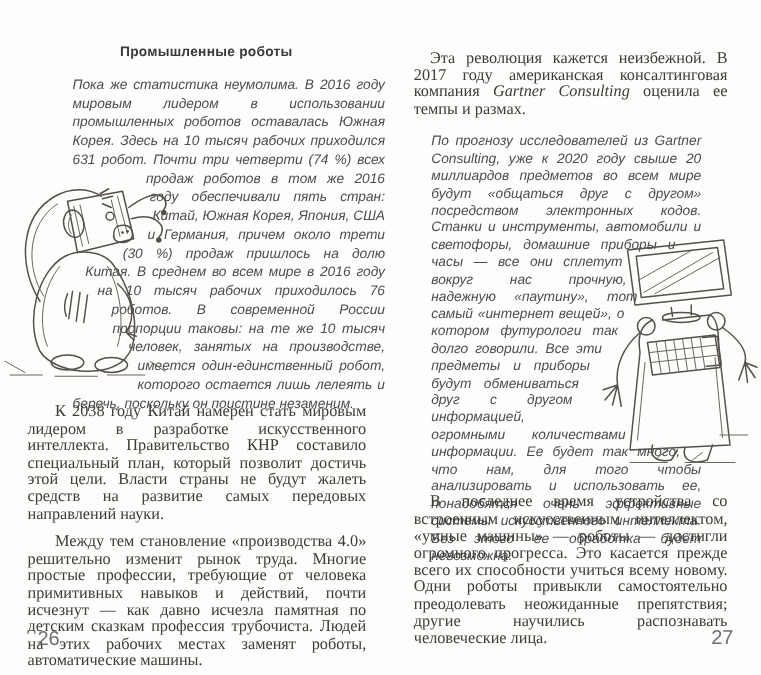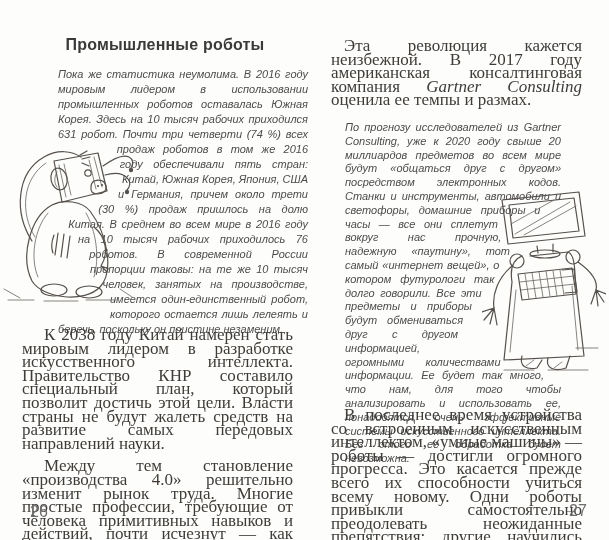--- a/index.html
+++ b/index.html
@@ -8,21 +8,21 @@
     background:#fdfdfc;
     font-family:"Liberation Serif", serif;
   }
   .page{position:absolute;top:30px;}
   .page-left{left:22px;width:286px;}
   .page-right{left:331px;width:266px;}
 
   .chapter-title{
     margin:6px 0 0 0;text-align:center;
     font-family:"Liberation Sans", sans-serif;
-    font-weight:bold;font-size:16px;letter-spacing:.2px;color:#3a3a3a;
+    font-weight:bold;font-size:11px;letter-spacing:.2px;color:#3a3a3a;
   }
 
   
   .lead{
     margin:13px 0 0 36px;height:252px;
     font-family:"Liberation Sans", sans-serif;
     font-style:italic;font-size:11px;line-height:15px;
     color:#4c4c4c;text-align:justify;
   }
   .lead::before{
@@ -40,21 +40,21 @@
   .quote::before{
     content:"";float:right;width:115px;height:266px;
     shape-outside:polygon(115px 0px,115px 92px,52px 106px,64px 122px,68px 134px,
       54px 148px,52px 162px,38px 176px,28px 190px,20px 202px,12px 216px,
       28px 230px,98px 242px,98px 258px,115px 262px);
   }
 
   
   .body-para{
     margin:9px 15px 0 0;
-    font-size:17px;line-height:13.6px;color:#3f3c38;
+    font-size:13px;line-height:13.6px;color:#3f3c38;
     text-align:justify;text-indent:22px;
   }
   .page-right .body-para{text-indent:13px;}
   .company{font-style:italic;}
 
   .pagenum{
     position:absolute;font-family:"Liberation Sans", sans-serif;
     font-size:16px;color:#6f6f6f;
   }
   .pagenum-left{left:30px;top:503px;}

